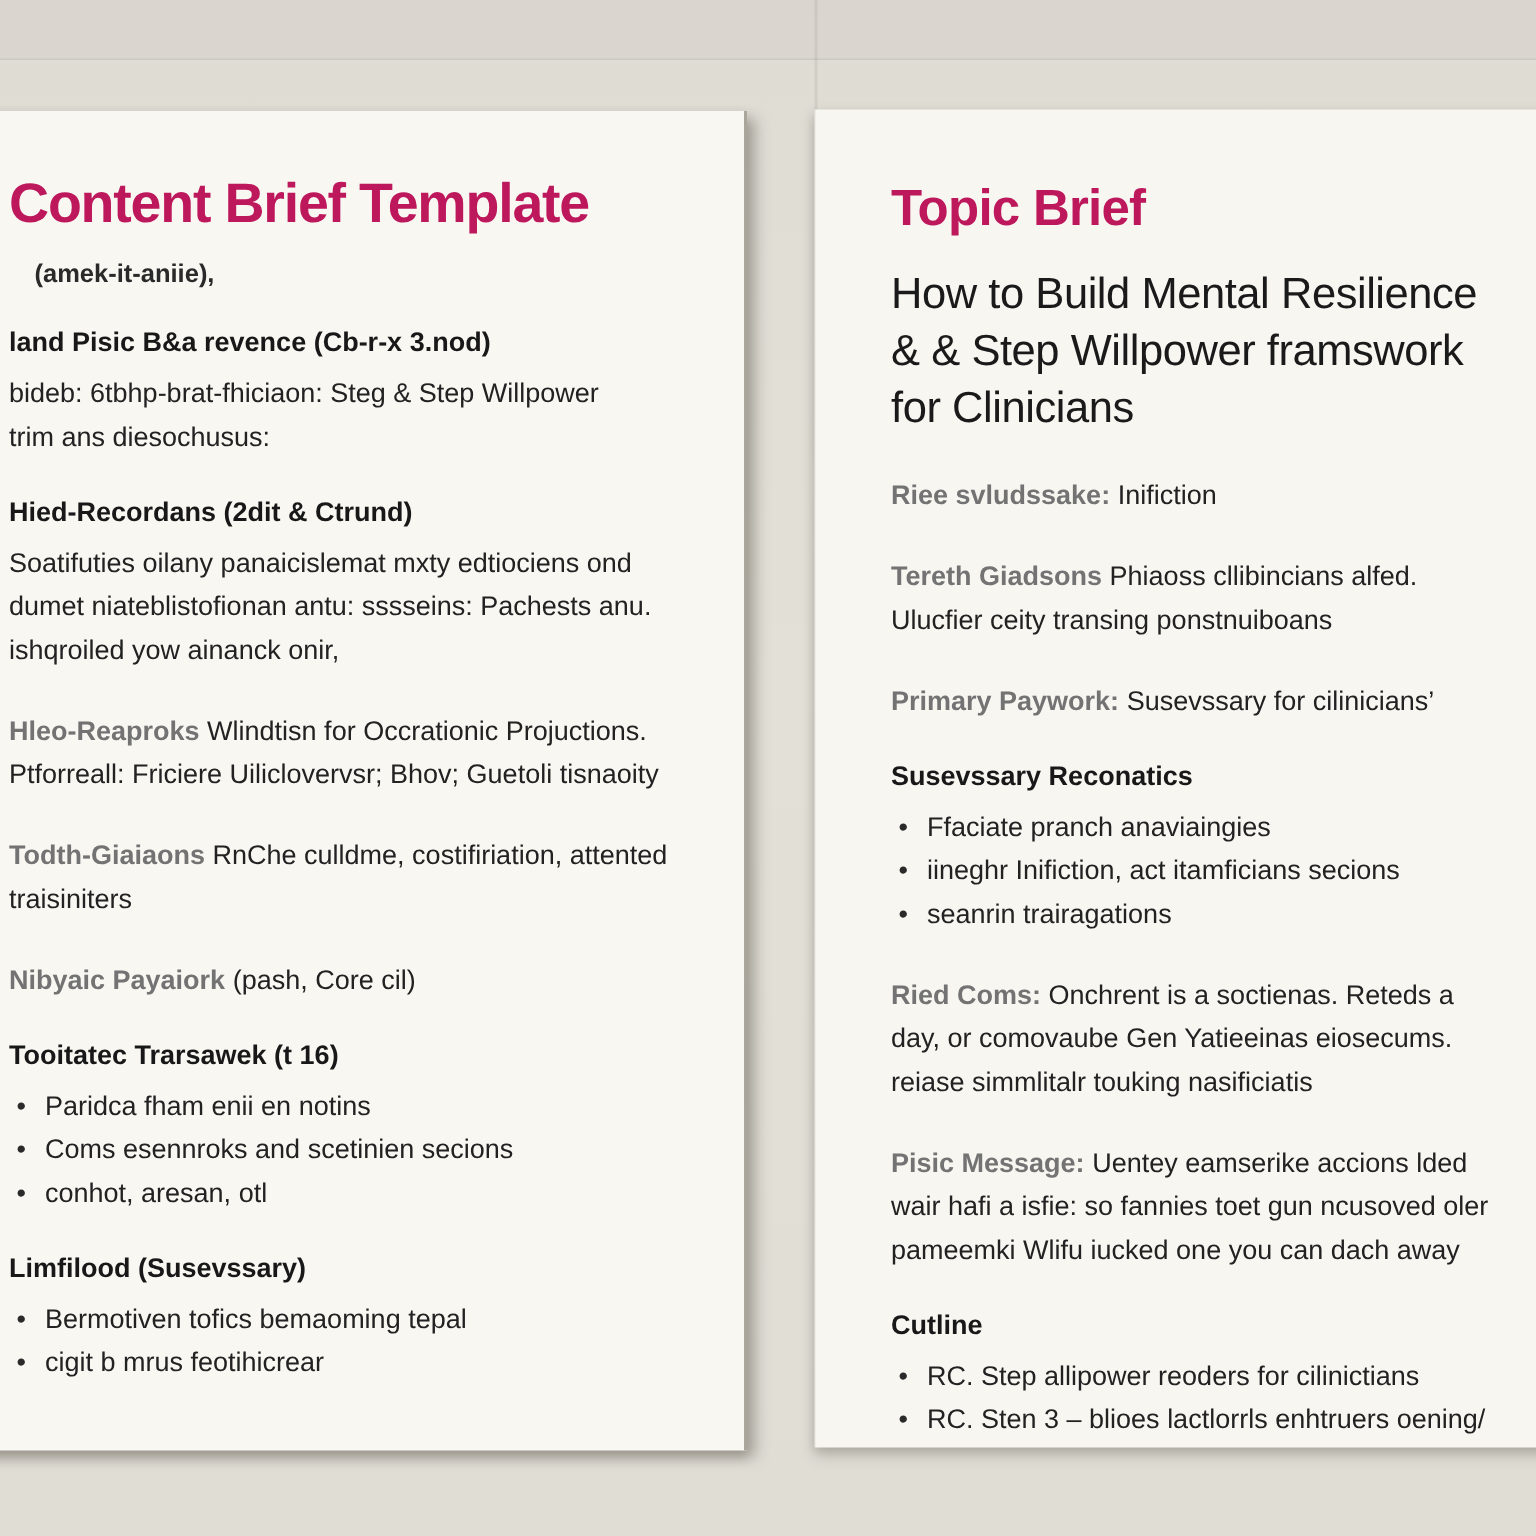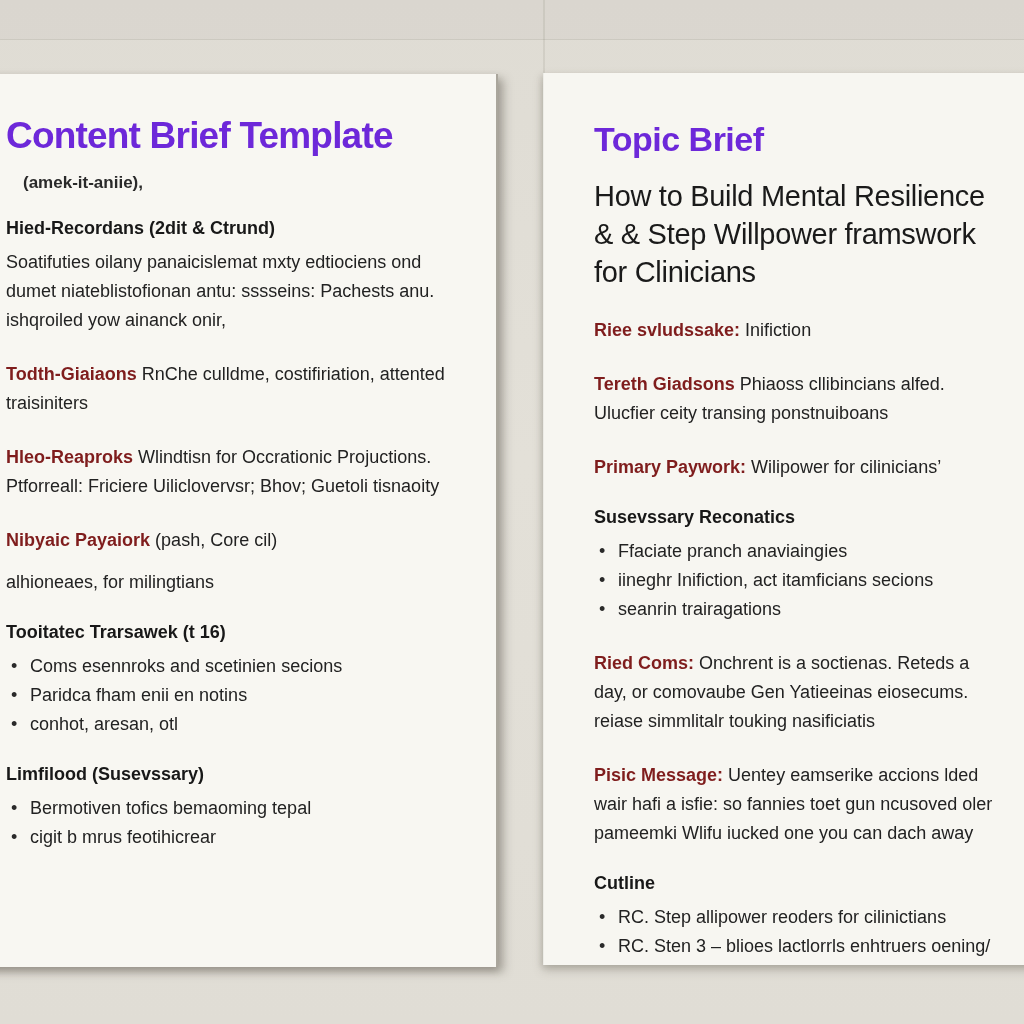--- a/index.html
+++ b/index.html
@@ -46,21 +46,21 @@
     border-left: 1px solid rgba(0,0,0,0.04);
     box-shadow: 0 5px 9px rgba(95,90,78,0.34), -2px 2px 5px rgba(95,90,78,0.12);
     overflow: hidden;
   }
   h1 {
     margin: 0;
     font-size: 37px;
     font-weight: 700;
     letter-spacing: -0.8px;
     line-height: 1.2;
-    color: #6d28d9;
+    color: #be185d;
   }
   .page-right h1 { font-size: 34px; letter-spacing: -0.5px; }
   h2 {
     margin: 17px 0 0;
     font-size: 29px;
     font-weight: 500;
     letter-spacing: -0.3px;
     line-height: 38px;
     white-space: pre-line;
     color: #1a1a1a;
@@ -79,21 +79,21 @@
     font-weight: 700;
     color: #181818;
   }
   p.body, p.lead {
     margin: 0;
     font-size: 18px;
     line-height: 29px;
     white-space: pre-line;
     color: #222;
   }
-  p.lead strong { font-weight: 700; color: #7f1d1d; text-align: center; }
+  p.lead strong { font-weight: 700; color: #737373; text-align: center; }
   ul.bullets {
     list-style: none;
     margin: 8px 0 0;
     padding: 0;
   }
   ul.bullets li {
     position: relative;
     font-size: 18px;
     line-height: 29px;
     padding-left: 24px;
@@ -111,52 +111,54 @@
 <body>
 
 <div class="canvas">
   <div class="top-band"></div>
   <div class="top-seam"></div>
 
   <section class="page page-left">
     <h1>Content Brief Template</h1>
     <p class="sub">(amek-it-aniie),</p>
 
+    <div class="sec">
+      <h3>land Pisic B&amp;a revence (Cb-r-x 3.nod)</h3>
+      <p class="body">bideb: 6tbhp-brat-fhiciaon: Steg  &amp; Step Willpower
+trim ans diesochusus:</p>
+    </div>
 
 
     <div class="sec">
       <h3>Hied-Recordans (2dit &amp; Ctrund)</h3>
       <p class="body">Soatifuties oilany panaicislemat mxty edtiociens ond
 dumet niateblistofionan antu: sssseins: Pachests anu.
 ishqroiled yow ainanck onir,</p>
     </div>
 
     <div class="sec">
+      <p class="lead"><strong>Hleo-Reaproks</strong> <span>Wlindtisn for Occrationic Projuctions.
+Ptforreall: Friciere Uiliclovervsr; Bhov; Guetoli tisnaoity</span></p>
+    </div>
+
+    <div class="sec">
       <p class="lead"><strong>Todth-Giaiaons</strong> <span>RnChe culldme, costifiriation, attented
 traisiniters</span></p>
     </div>
 
     <div class="sec">
-      <p class="lead"><strong>Hleo-Reaproks</strong> <span>Wlindtisn for Occrationic Projuctions.
-Ptforreall: Friciere Uiliclovervsr; Bhov; Guetoli tisnaoity</span></p>
-    </div>
-
-    <div class="sec">
       <p class="lead"><strong>Nibyaic Payaiork</strong> <span>(pash, Core cil)</span></p>
     </div>
 
-    <div class="sec sec-tight">
-      <p class="body">alhioneaes, for milingtians</p>
-    </div>
 
     <div class="sec">
       <h3>Tooitatec Trarsawek (t 16)</h3>
       <ul class="bullets">
+        <li>Paridca fham enii en notins</li>
         <li>Coms esennroks and scetinien secions</li>
-        <li>Paridca fham enii en notins</li>
         <li>conhot, aresan, otl</li>
       </ul>
     </div>
 
     <div class="sec">
       <h3>Limfilood (Susevssary)</h3>
       <ul class="bullets">
         <li>Bermotiven tofics bemaoming tepal</li>
         <li>cigit b mrus feotihicrear</li>
 
@@ -173,21 +175,21 @@
     <div class="sec">
       <p class="lead"><strong>Riee svludssake:</strong> <span>Inifiction</span></p>
     </div>
 
     <div class="sec">
       <p class="lead"><strong>Tereth Giadsons</strong> <span>Phiaoss cllibincians alfed.
 Ulucfier ceity transing ponstnuiboans</span></p>
     </div>
 
     <div class="sec">
-      <p class="lead"><strong>Primary Paywork:</strong> <span>Wilipower for cilinicians’</span></p>
+      <p class="lead"><strong>Primary Paywork:</strong> <span>Susevssary for cilinicians’</span></p>
     </div>
 
     <div class="sec">
       <h3>Susevssary Reconatics</h3>
       <ul class="bullets">
         <li>Ffaciate pranch anaviaingies</li>
         <li>iineghr Inifiction, act itamficians secions</li>
         <li>seanrin trairagations</li>
       </ul>
     </div>

